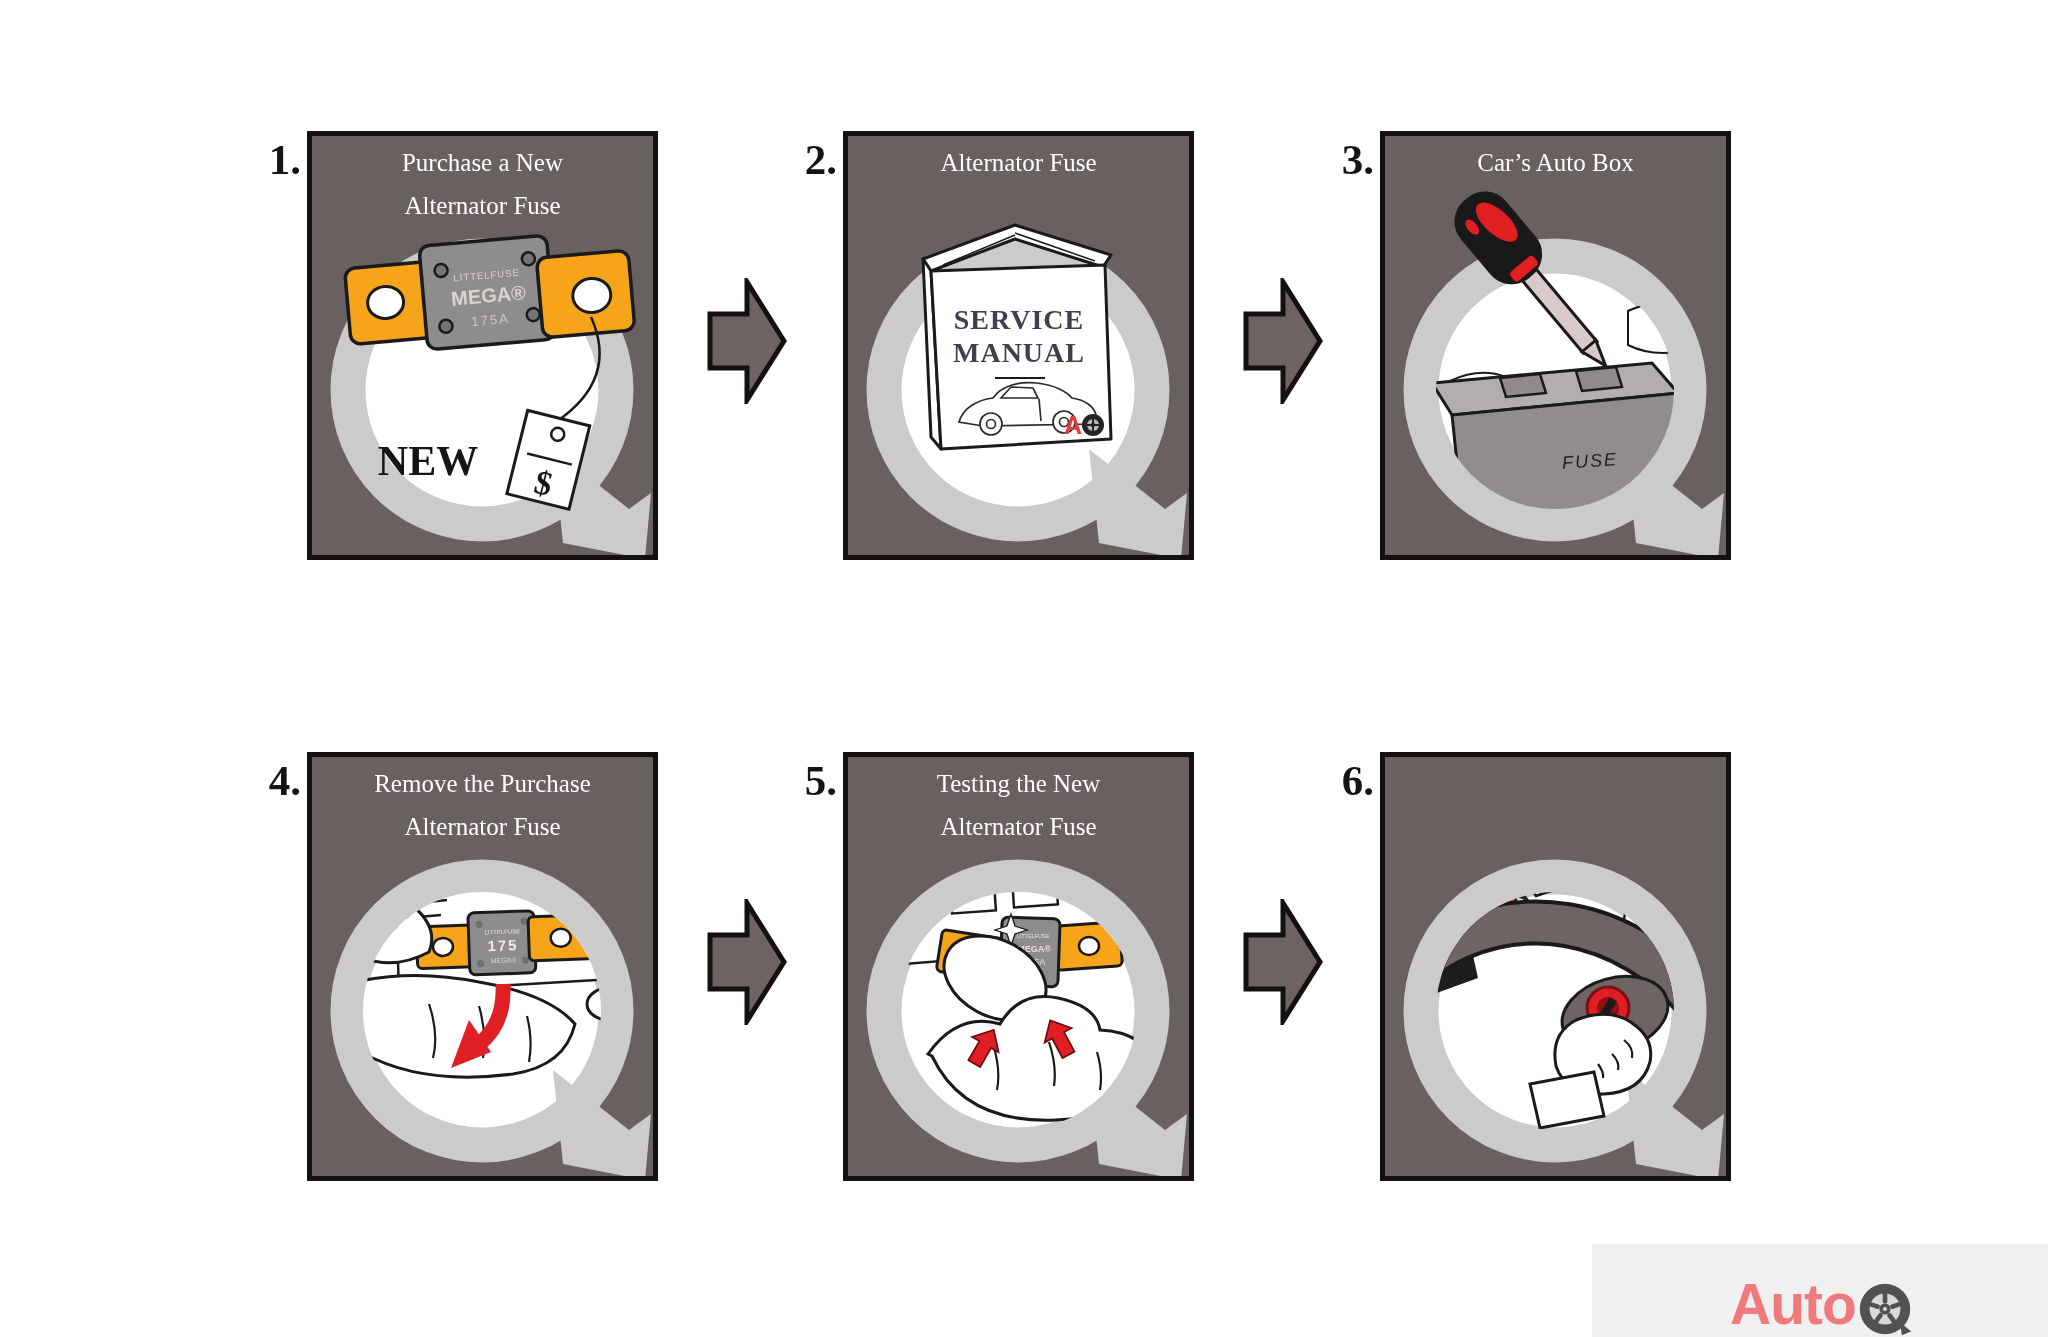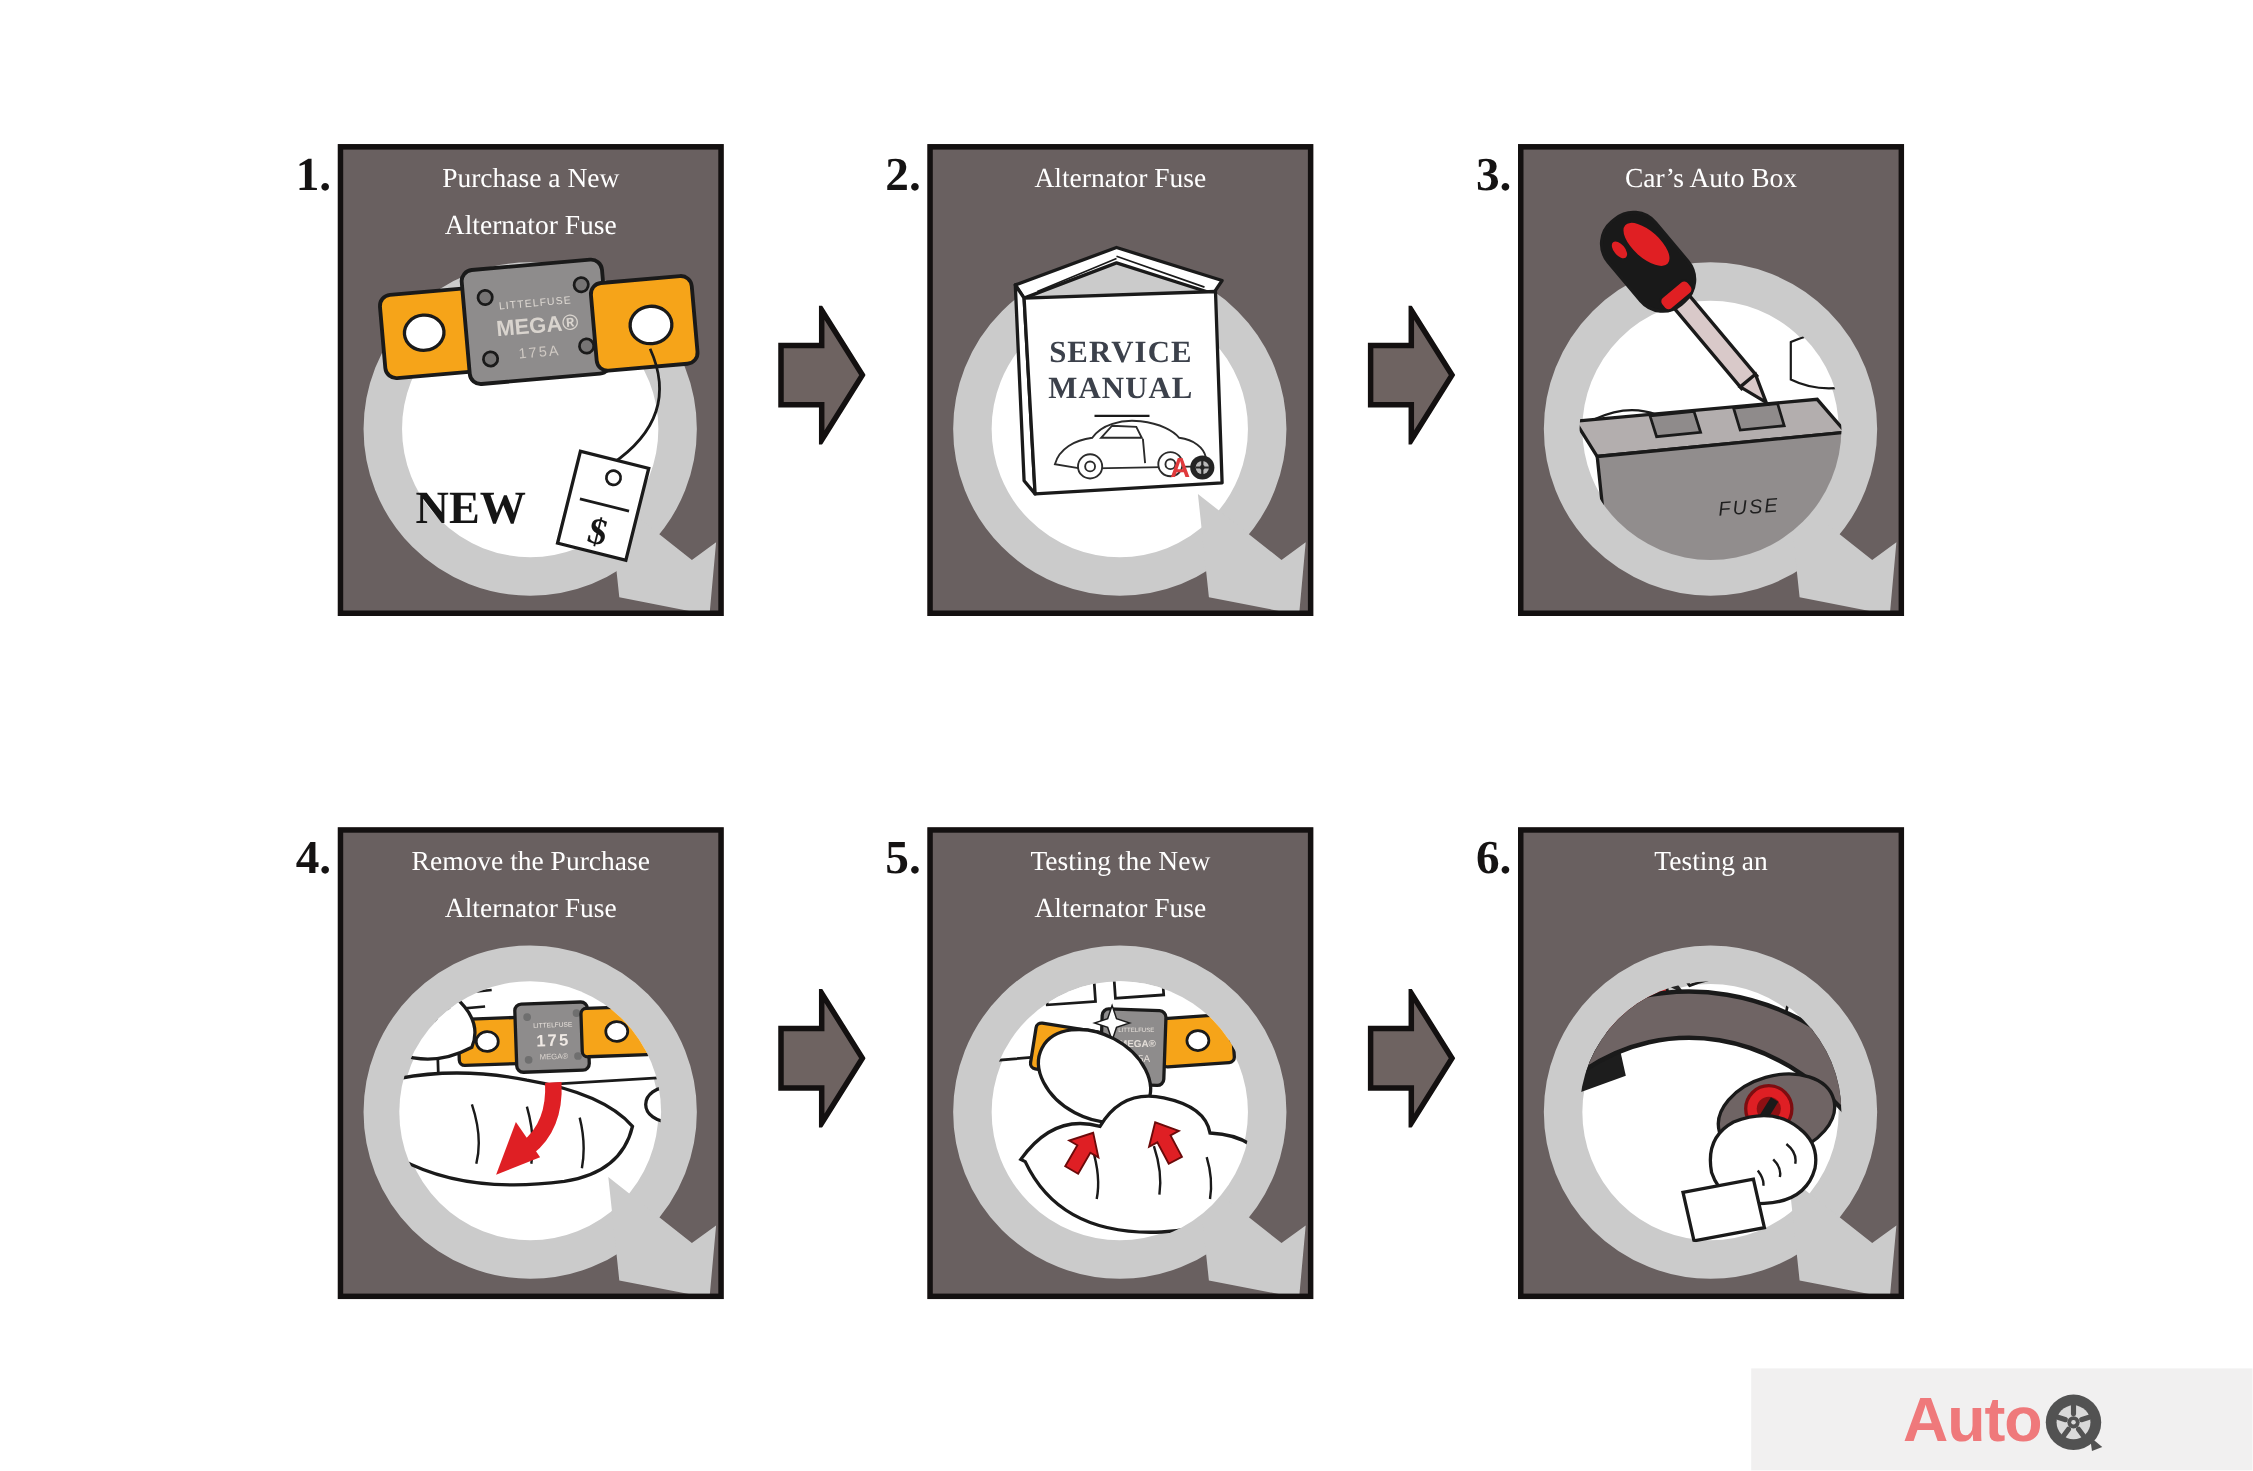--- a/index.html
+++ b/index.html
@@ -7,21 +7,21 @@
           font-family:"Liberation Serif", serif;}
   .card{position:absolute;width:351px;height:429px;background:#696060;overflow:hidden;}
   .card::after{content:"";position:absolute;inset:0;border:5px solid #131010;pointer-events:none;}
   .card svg.art{position:absolute;left:0;top:0;}
   .card .title{position:absolute;left:0;top:10px;width:100%;text-align:center;color:#ffffff;
                font-size:25px;line-height:43px;z-index:3;}
   .step-num{position:absolute;width:62px;text-align:right;color:#151313;font-weight:bold;
             font-size:43px;line-height:46px;}
   .arrow{position:absolute;width:80px;height:126px;}
   .logo-bar{position:absolute;left:1592px;top:1244px;width:456px;height:93px;background:#f1f0f0;
-            display:flex;align-items:center;justify-content:center;
+            display:flex;align-items:flex-end;justify-content:center;
             font-family:"Liberation Sans", sans-serif;font-weight:bold;font-size:57px;letter-spacing:-1px;}
   .logo-auto{color:#ef797b;}
   .logo-rest{color:#7b7b7b;}
   .logo-wheel{width:56px;height:56px;margin:4px -3px 0 1px;flex:0 0 auto;}
   svg text{font-family:"Liberation Sans", sans-serif;}
   svg text.serif{font-family:"Liberation Serif", serif;}
 </style>
 </head>
 <body>
 
@@ -269,21 +269,20 @@
           <rect x="224" y="246" width="8" height="20" fill="#1a1a1a" transform="rotate(32 228 256)"></rect>
         </g>
         <g fill="#ffffff" stroke="#1a1a1a" stroke-width="3">
           <path d="M196,268 q36,-14 60,6 q18,14 14,36 q-8,30 -46,32 q-38,2 -48,-28 q-6,-32 20,-46 z"></path>
           <path d="M244,288 q10,8 8,18 M232,302 q8,8 6,16 M218,312 q6,8 5,14" fill="none" stroke-width="2.2"></path>
           <polygon points="150,332 214,320 224,364 160,376"></polygon>
         </g>
       </g>
     </svg>
     <div class="title">
-      <div>Testing an</div>
     </div>
   </section>
 
   <div class="arrow" style="left:707px;top:278px">
     <svg width="80" height="126" viewBox="0 0 80 126">
         <use href="#blockarrow"></use>
       </svg></div>
   <div class="arrow" style="left:1243px;top:278px">
     <svg width="80" height="126" viewBox="0 0 80 126">
         <use href="#blockarrow"></use>

